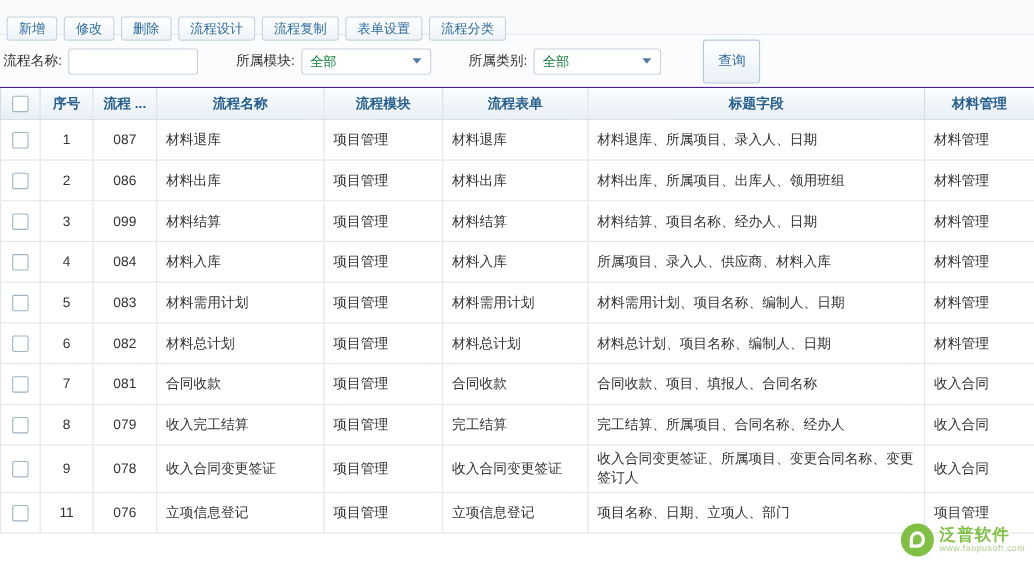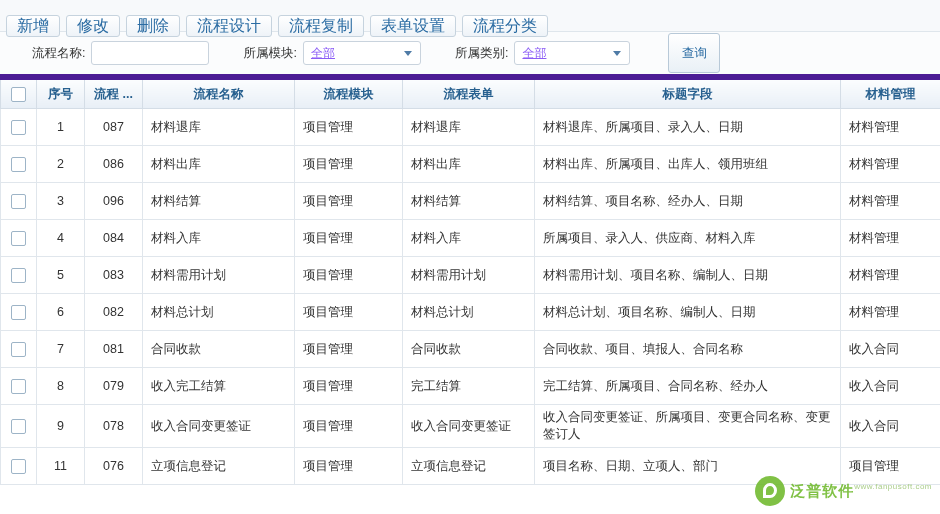--- a/index.html
+++ b/index.html
@@ -28,35 +28,35 @@
     box-sizing: border-box;
   }
   .tb-btn {
     height: 22px;
     line-height: 20px;
     padding: 0 10px;
     border: 1px solid #c6d3de;
     border-radius: 3px;
     background: linear-gradient(#ffffff, #eef3f8);
     color: #2b6ca3;
-    font-size: 16px;
+    font-size: 12px;
     cursor: pointer;
     white-space: nowrap;
     box-sizing: border-box;
     margin-top: 20px;
   }
 
   
   .filterbar {
     height: 48px;
     background: #fbfcfd;
-    border-bottom: 6px solid #4c1d95;
+    border-bottom: 1px solid #4c1d95;
     display: flex;
     align-items: center;
-    padding: 0 32px;
+    padding: 0 3px;
     box-sizing: border-box;
   }
   .f-label {
     color: #333;
     font-size: 12.5px;
     margin-right: 6px;
     white-space: nowrap;
   }
   .f-input {
     width: 118px;
@@ -82,23 +82,22 @@
     display: flex;
     align-items: center;
     padding: 0 4px 0 7px;
     position: relative;
     cursor: pointer;
   }
   .select-box.wide { width: 116px; }
   .select-val {
     flex: 1;
     font-size: 12px;
-    color: #8b5cf6;
+    color: #15803d;
     line-height: 22px;
-    text-decoration: underline;
   }
   .caret {
     width: 0; height: 0;
     border-left: 4px solid transparent;
     border-right: 4px solid transparent;
     border-top: 5px solid #4f7ba6;
     margin-right: 4px;
   }
   .btn-query {
     width: 52px;
@@ -198,21 +197,21 @@
   }
   .wm-logo:after {
     content: "";
     position: absolute;
     left: 8px; top: 7px;
     width: 14px; height: 15px;
     border: 3px solid #fff;
     border-radius: 50% 50% 50% 0;
     box-sizing: border-box;
   }
-  .wm-text { display: flex; line-height: 1.05; }
+  .wm-text { display: flex; flex-direction: column; line-height: 1.05; }
   .wm-cn { font-size: 15px; color: #6fb92c; font-weight: bold; letter-spacing: 1px; }
   .wm-en { font-size: 8px; color: #9fc77a; letter-spacing: 0.5px; }
 </style>
 </head>
 <body>
 
 <div class="toolbar">
   <button class="tb-btn">新增</button>
   <button class="tb-btn">修改</button>
   <button class="tb-btn">删除</button>
@@ -283,21 +282,21 @@
         <td class="c-code">086</td>
         <td class="c-name">材料出库</td>
         <td class="c-mod">项目管理</td>
         <td class="c-form">材料出库</td>
         <td class="c-title">材料出库、所属项目、出库人、领用班组</td>
         <td class="c-cat">材料管理</td>
       </tr>
       <tr>
         <td class="c-check"><span class="cb"></span></td>
         <td class="c-idx">3</td>
-        <td class="c-code">096</td>
+        <td class="c-code">099</td>
         <td class="c-name">材料结算</td>
         <td class="c-mod">项目管理</td>
         <td class="c-form">材料结算</td>
         <td class="c-title">材料结算、项目名称、经办人、日期</td>
         <td class="c-cat">材料管理</td>
       </tr>
       <tr>
         <td class="c-check"><span class="cb"></span></td>
         <td class="c-idx">4</td>
         <td class="c-code">084</td>

